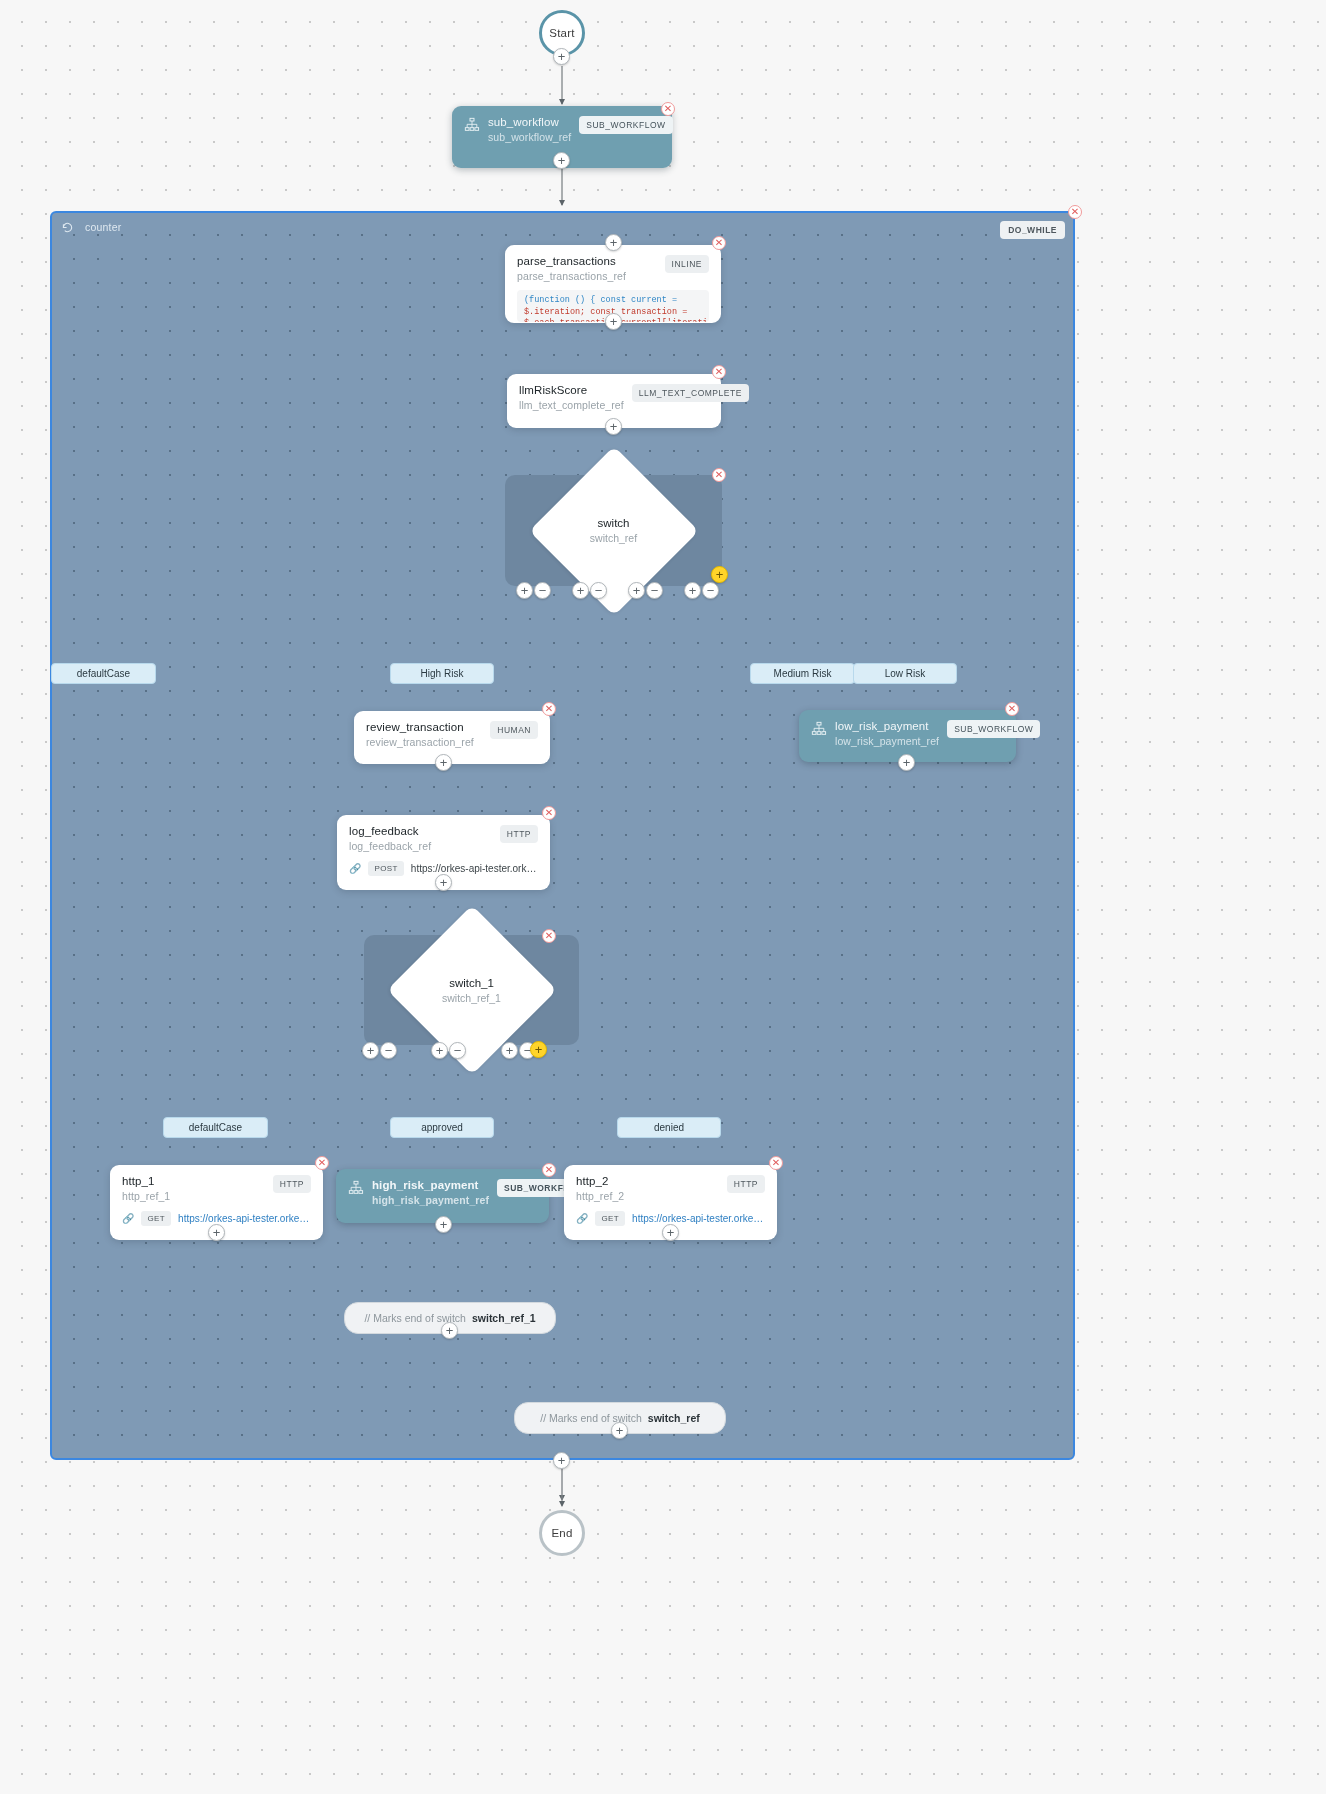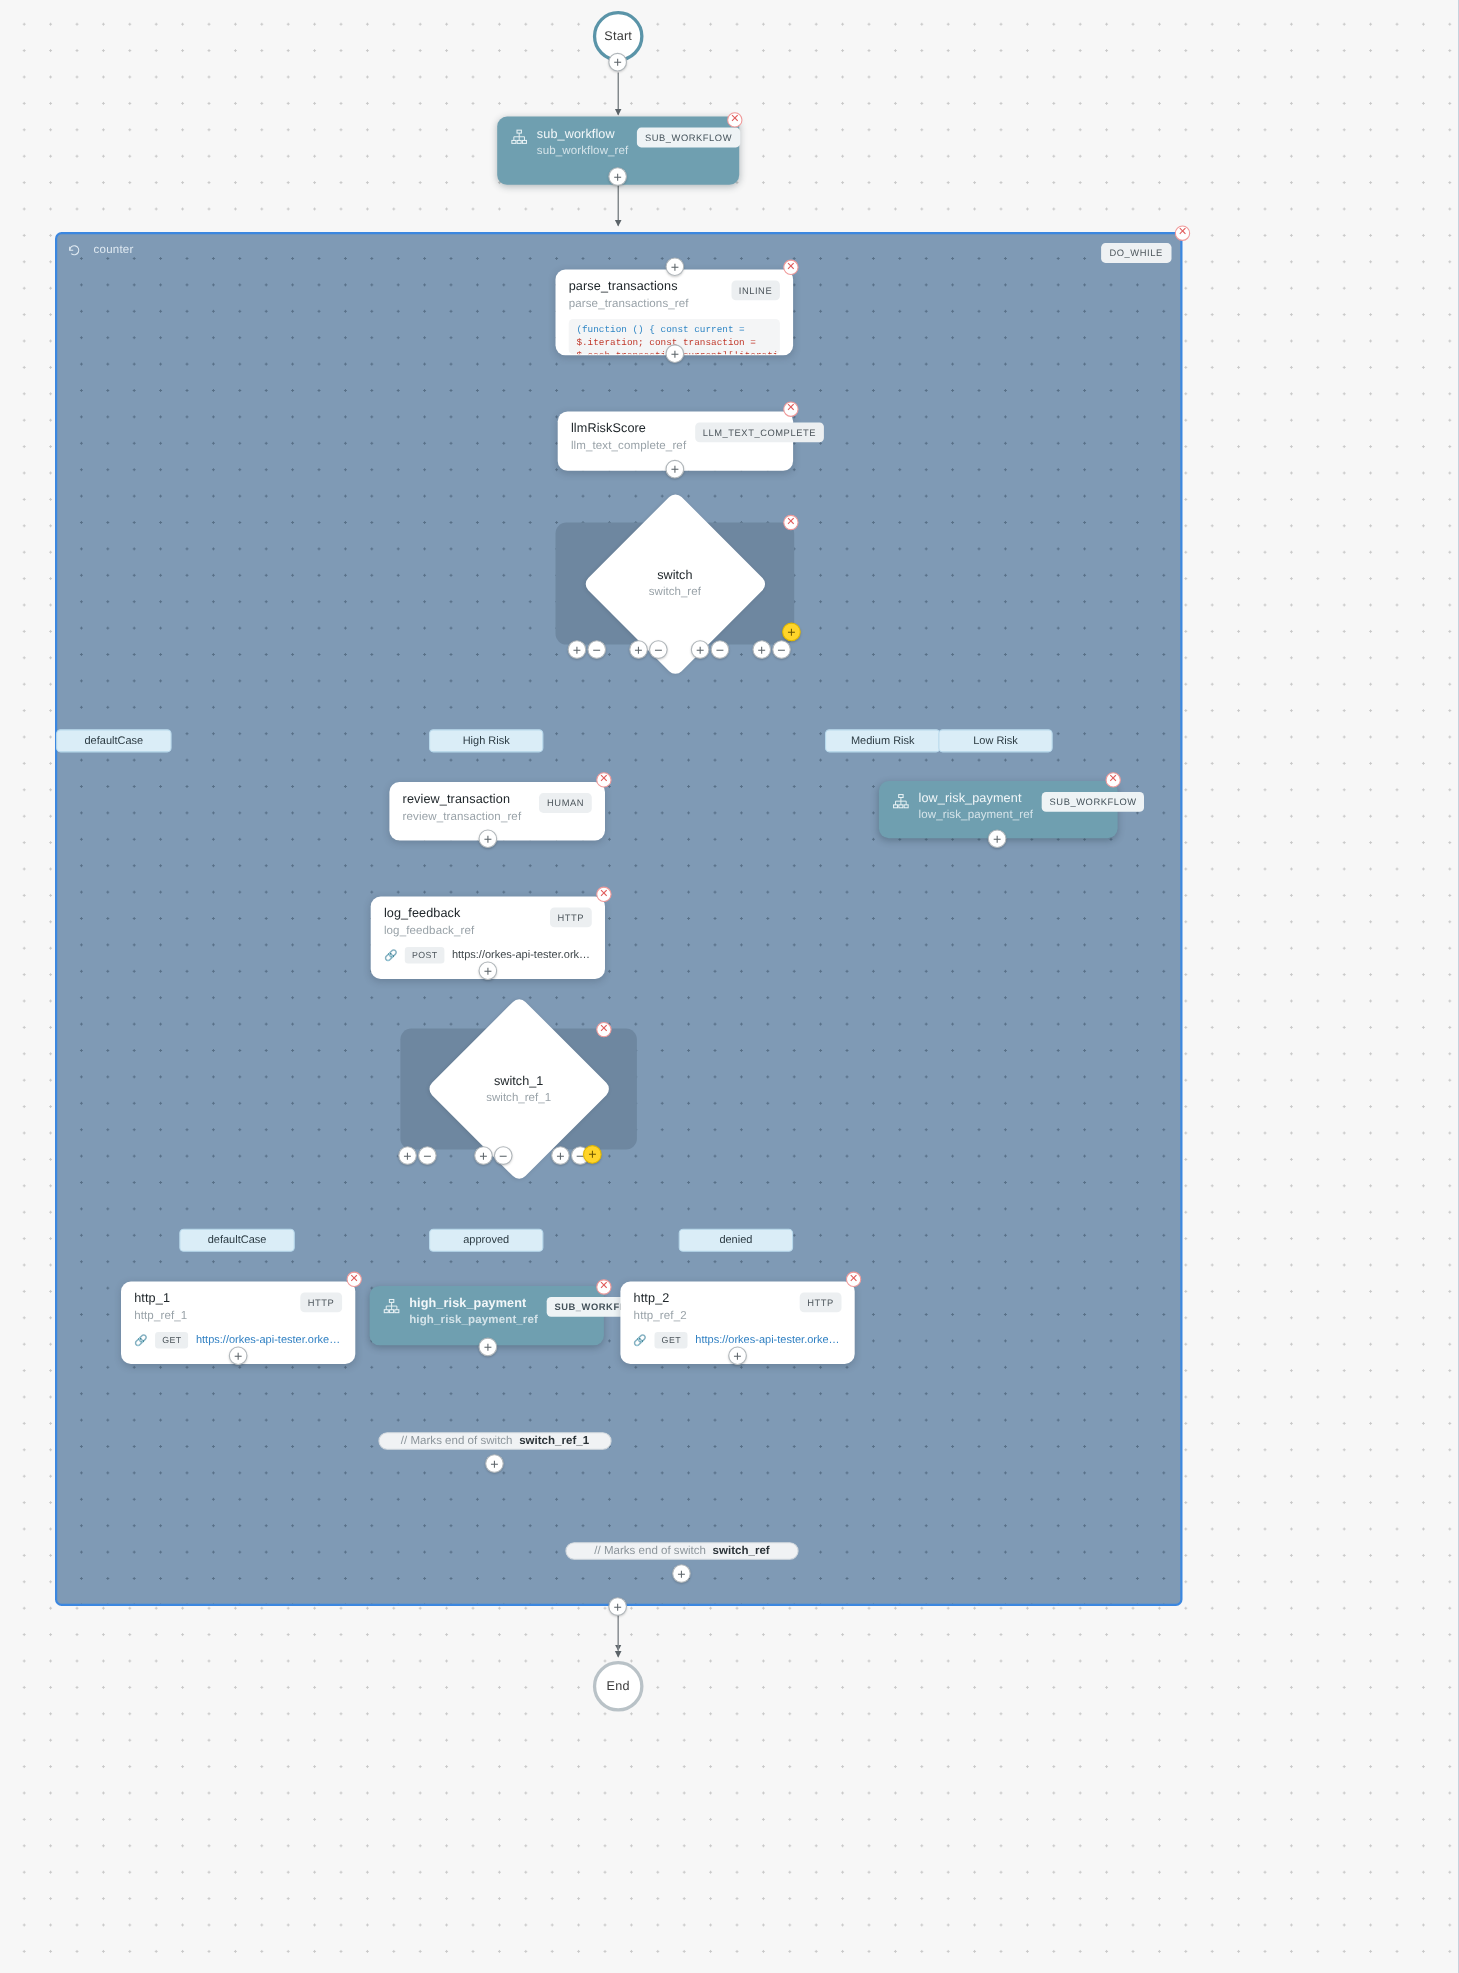--- a/index.html
+++ b/index.html
@@ -110,21 +110,21 @@
   
   .casepill {
     position:absolute; height:21px; border-radius:4px;
     background:#daedf7; border:1px solid #b8d9ec;
     display:flex; align-items:center; justify-content:center;
     font-size:10px; color:#2b3a42; padding:0 10px; white-space:nowrap;
   }
 
   
   .endmarker {
-    position:absolute; height:16px; border-radius:14px;
+    position:absolute; height:32px; border-radius:14px;
     background:#f0f2f4; border:1px solid #d3d9de;
     display:flex; align-items:center; justify-content:center; gap:6px;
     font-size:10.5px; color:#8d969c; padding:0 16px; white-space:nowrap;
   }
   .endmarker .ref { color:#2b3338; font-weight:bold; }
 
   
   .loopbox {
     position:absolute; border:2px solid #3b87e0; border-radius:6px;
     background:#7f9ab5;
@@ -136,21 +136,21 @@
     background-size:24px 24px; background-position:10px 10px;
     border-radius:4px;
   }
   .loop-title {
     position:absolute; left:10px; top:8px; display:flex; align-items:center; gap:12px;
     font-size:10.5px; color:#dfe9f1; letter-spacing:.2px;
   }
   .loop-badge {
     position:absolute; right:8px; top:8px;
     background:#eef1f3; border-radius:4px; padding:4px 8px;
-    font-size:8.5px; letter-spacing:.5px; color:#4e575d;
+    font-size:8.5px; letter-spacing:.5px; color:#4e575d;font-weight:bold;
   }
 </style>
 </head>
 <body>
 
 <div id="canvas">
 
   <svg class="edges" viewBox="0 0 1326 1794">
     <defs>
       <marker id="arrow" markerWidth="8" markerHeight="8" refX="5" refY="3" orient="auto">

